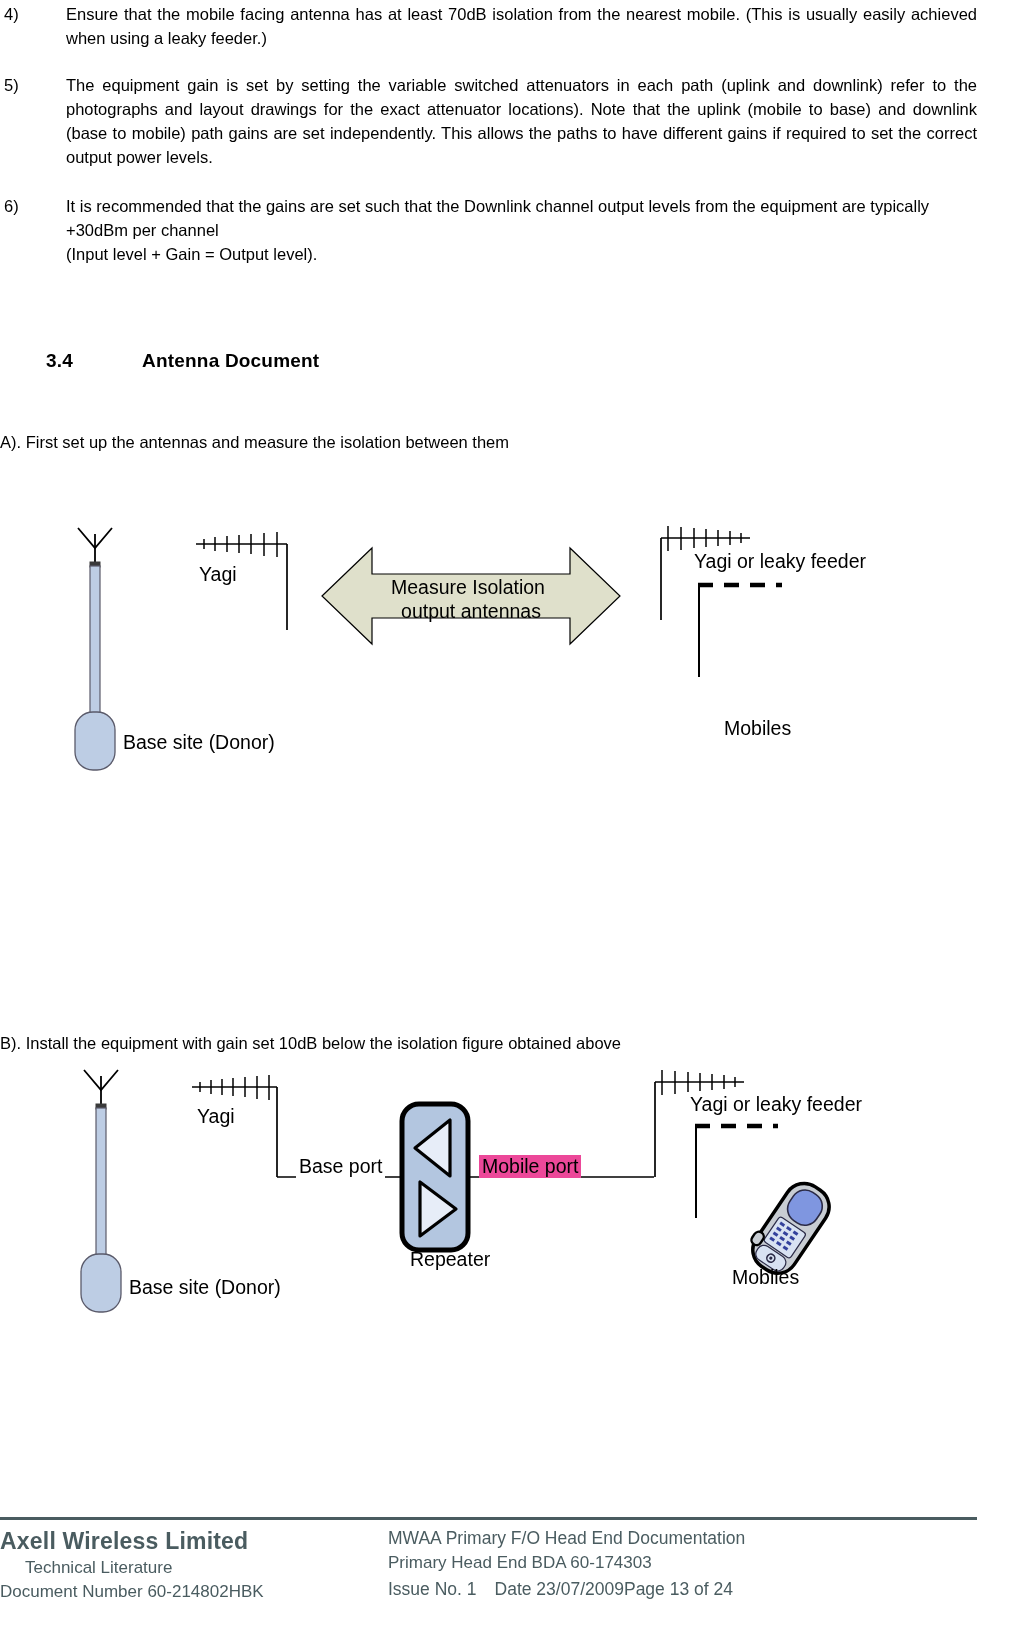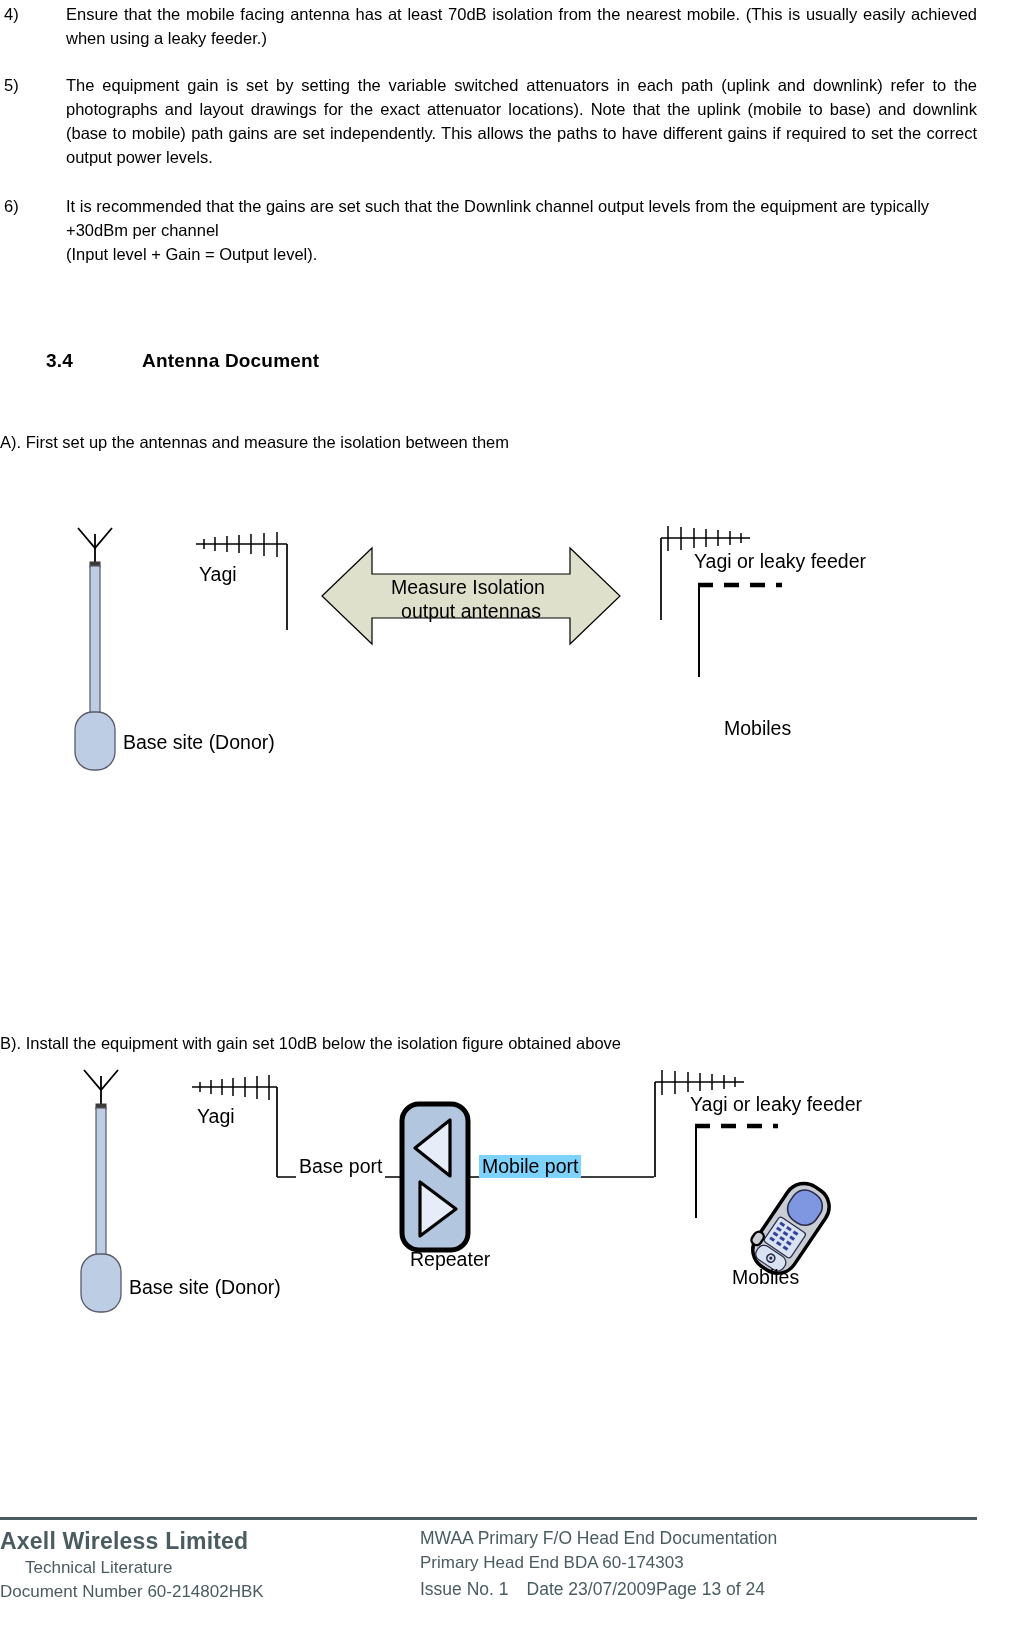--- a/index.html
+++ b/index.html
@@ -102,21 +102,20 @@
     width: 977px;
     height: 3px;
     background: #4a5c60;
   }
   .footer-cols {
     position: absolute;
     left: 0;
     top: 10px;
     width: 873px;
     display: flex;
-    gap: 32px;
   }
   .footer-left {
     width: 388px;
     flex: 0 0 388px;
     color: #4a5c60;
   }
   .footer-right {
     flex: 1 1 auto;
     color: #4a5c60;
   }
@@ -346,21 +345,21 @@
         <circle cx="23" cy="84" r="4" fill="none" stroke="#2a2a46" stroke-width="1.6"></circle>
         <circle cx="23" cy="84" r="1.6" fill="#2a2a46"></circle>
         <rect x="-4" y="68" width="10" height="14" rx="5" ry="5" fill="#c8cdd3" stroke="#000" stroke-width="2.4"></rect>
       </g>
     </g>
   </svg>
 
   <div class="fig-label" style="left:197px; top:45px;">Yagi</div>
   <div class="fig-label" style="left:129px; top:216px;">Base site (Donor)</div>
   <div class="fig-label" style="left:296px; top:95px; background:#fff; padding:0 3px;">Base port</div>
-  <div class="fig-label" style="left:479px; top:95px; background:#7dd3fc; padding:0 3px;text-align:right;">Mobile port</div>
+  <div class="fig-label" style="left:479px; top:95px; background:#ec4899; padding:0 3px;text-align:right;">Mobile port</div>
   <div class="fig-label" style="left:386px; top:188px;margin-left:24px;">Repeater</div>
   <div class="fig-label" style="left:690px; top:33px;">Yagi or leaky feeder</div>
   <div class="fig-label" style="left:732px; top:206px;">Mobiles</div>
 </div>
 
 <div class="footer">
   <div class="footer-rule"></div>
   <div class="footer-cols">
 
     <div class="footer-left">

